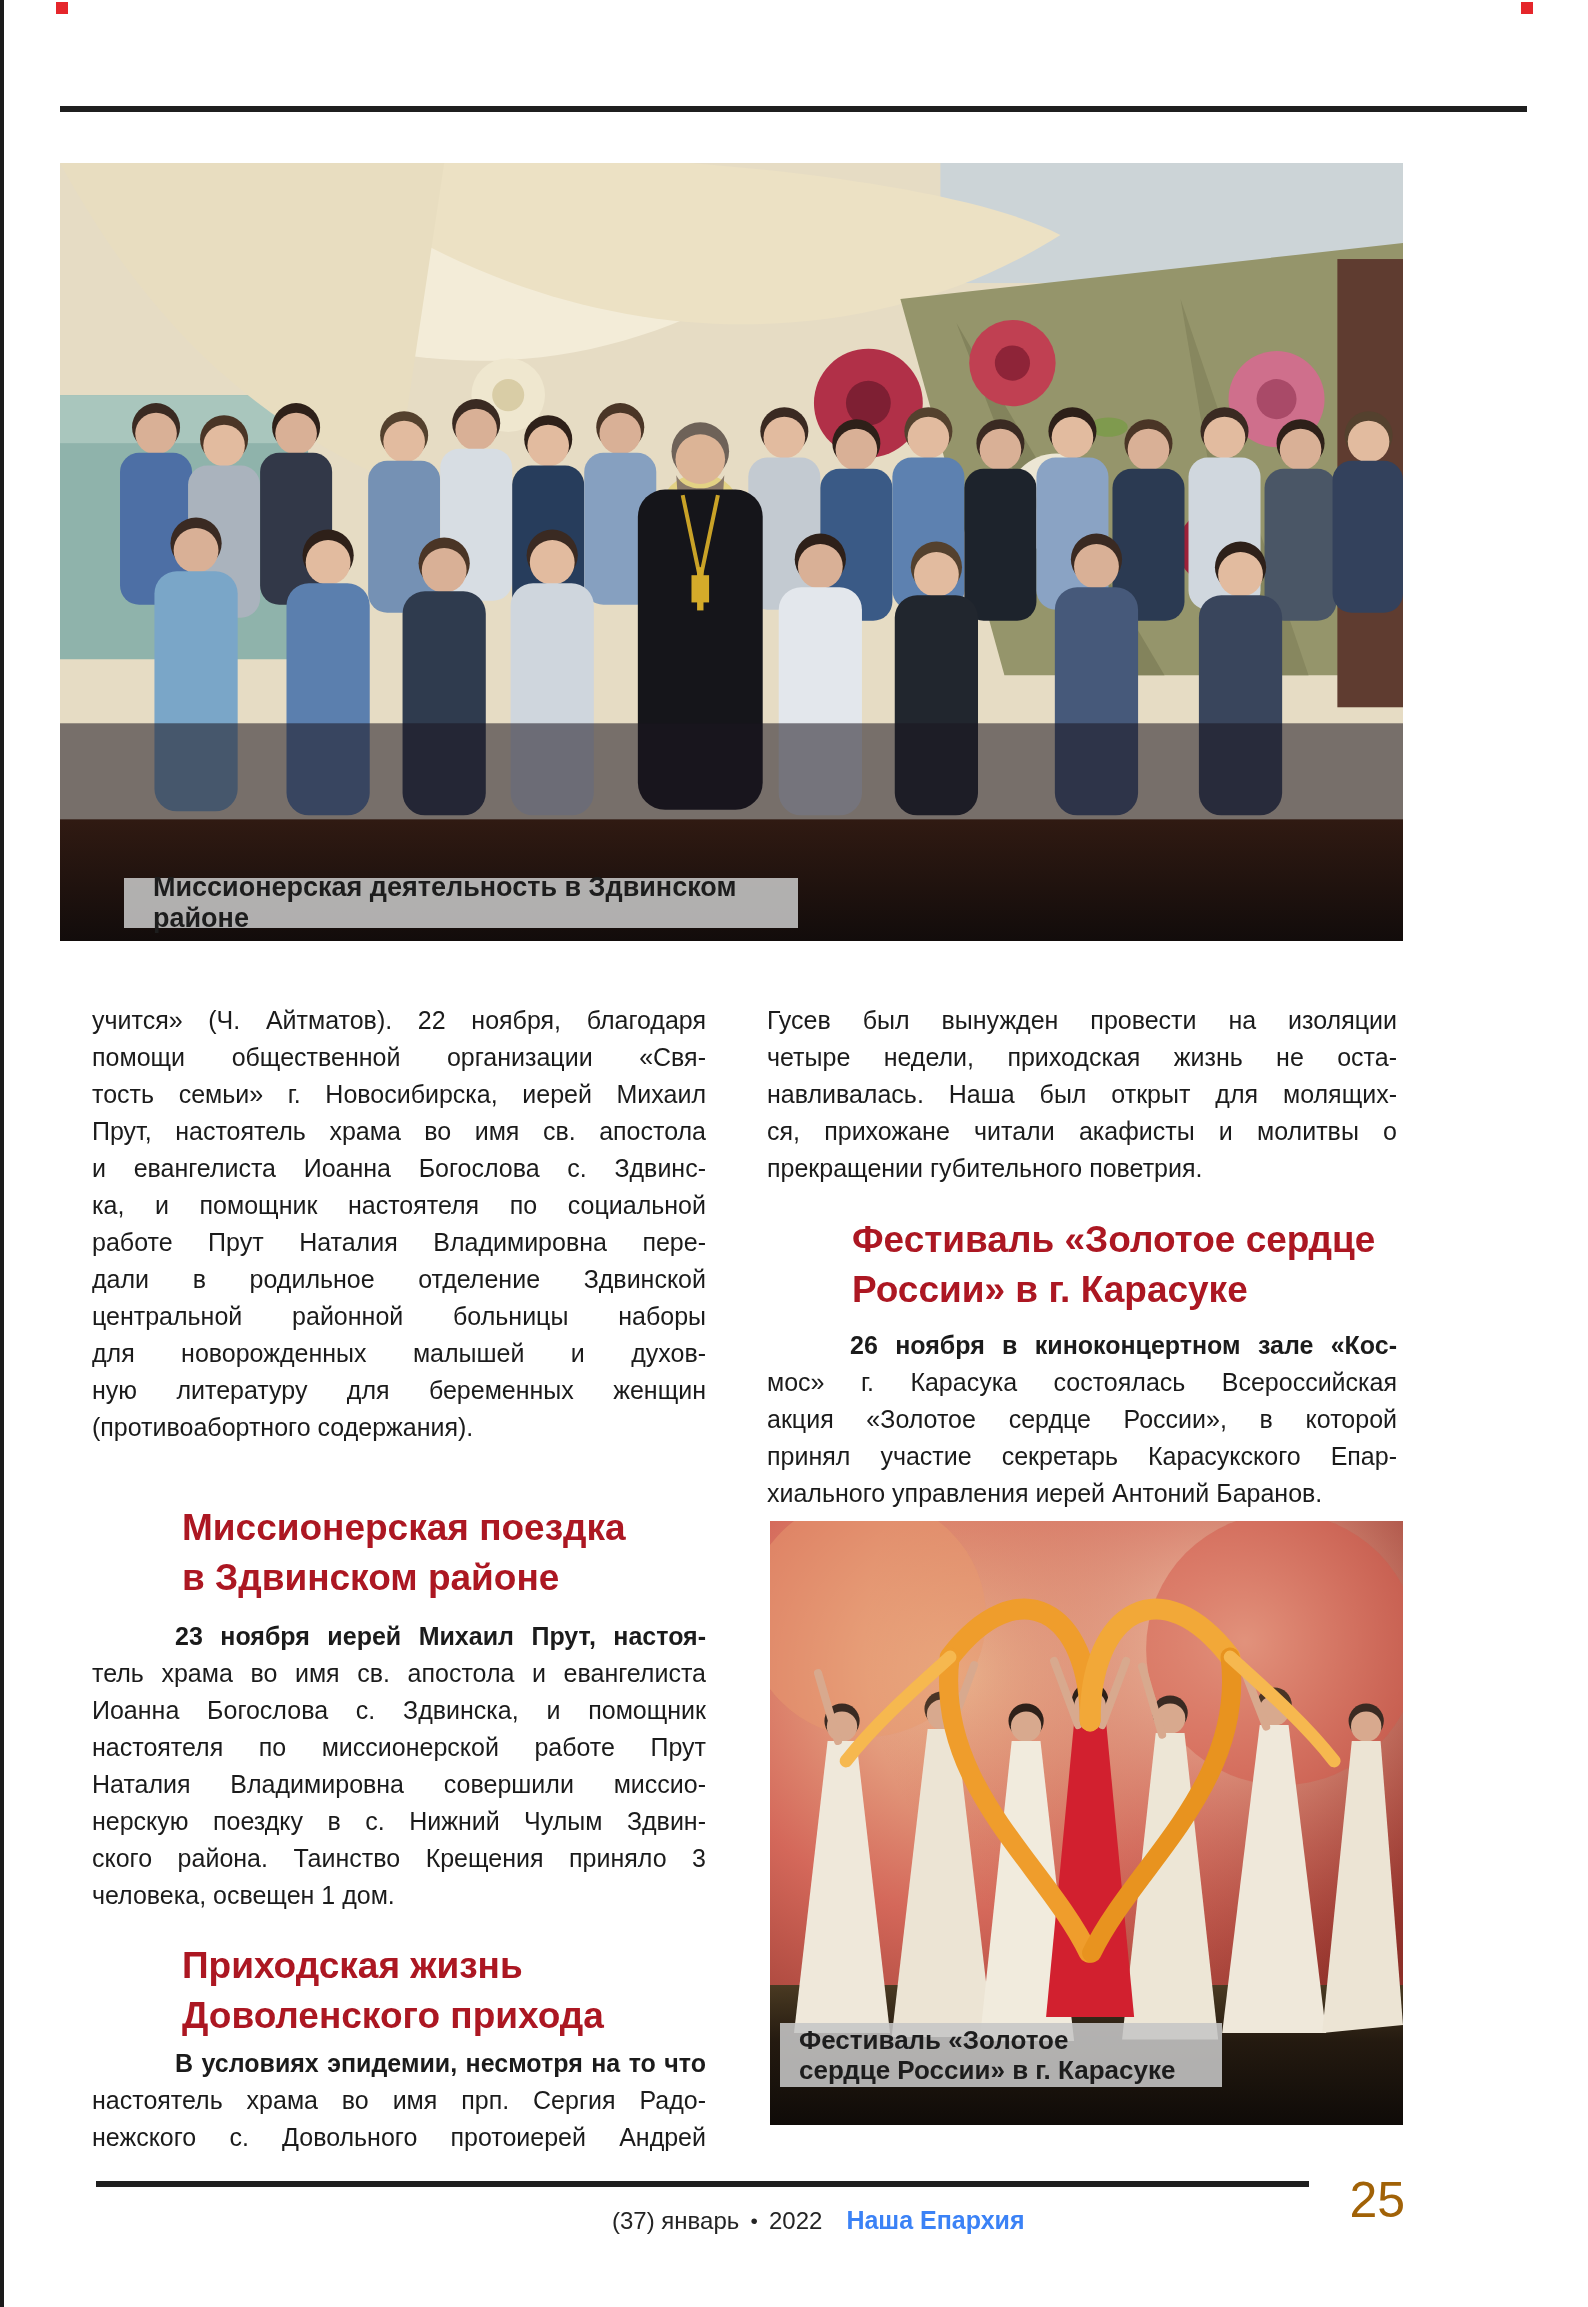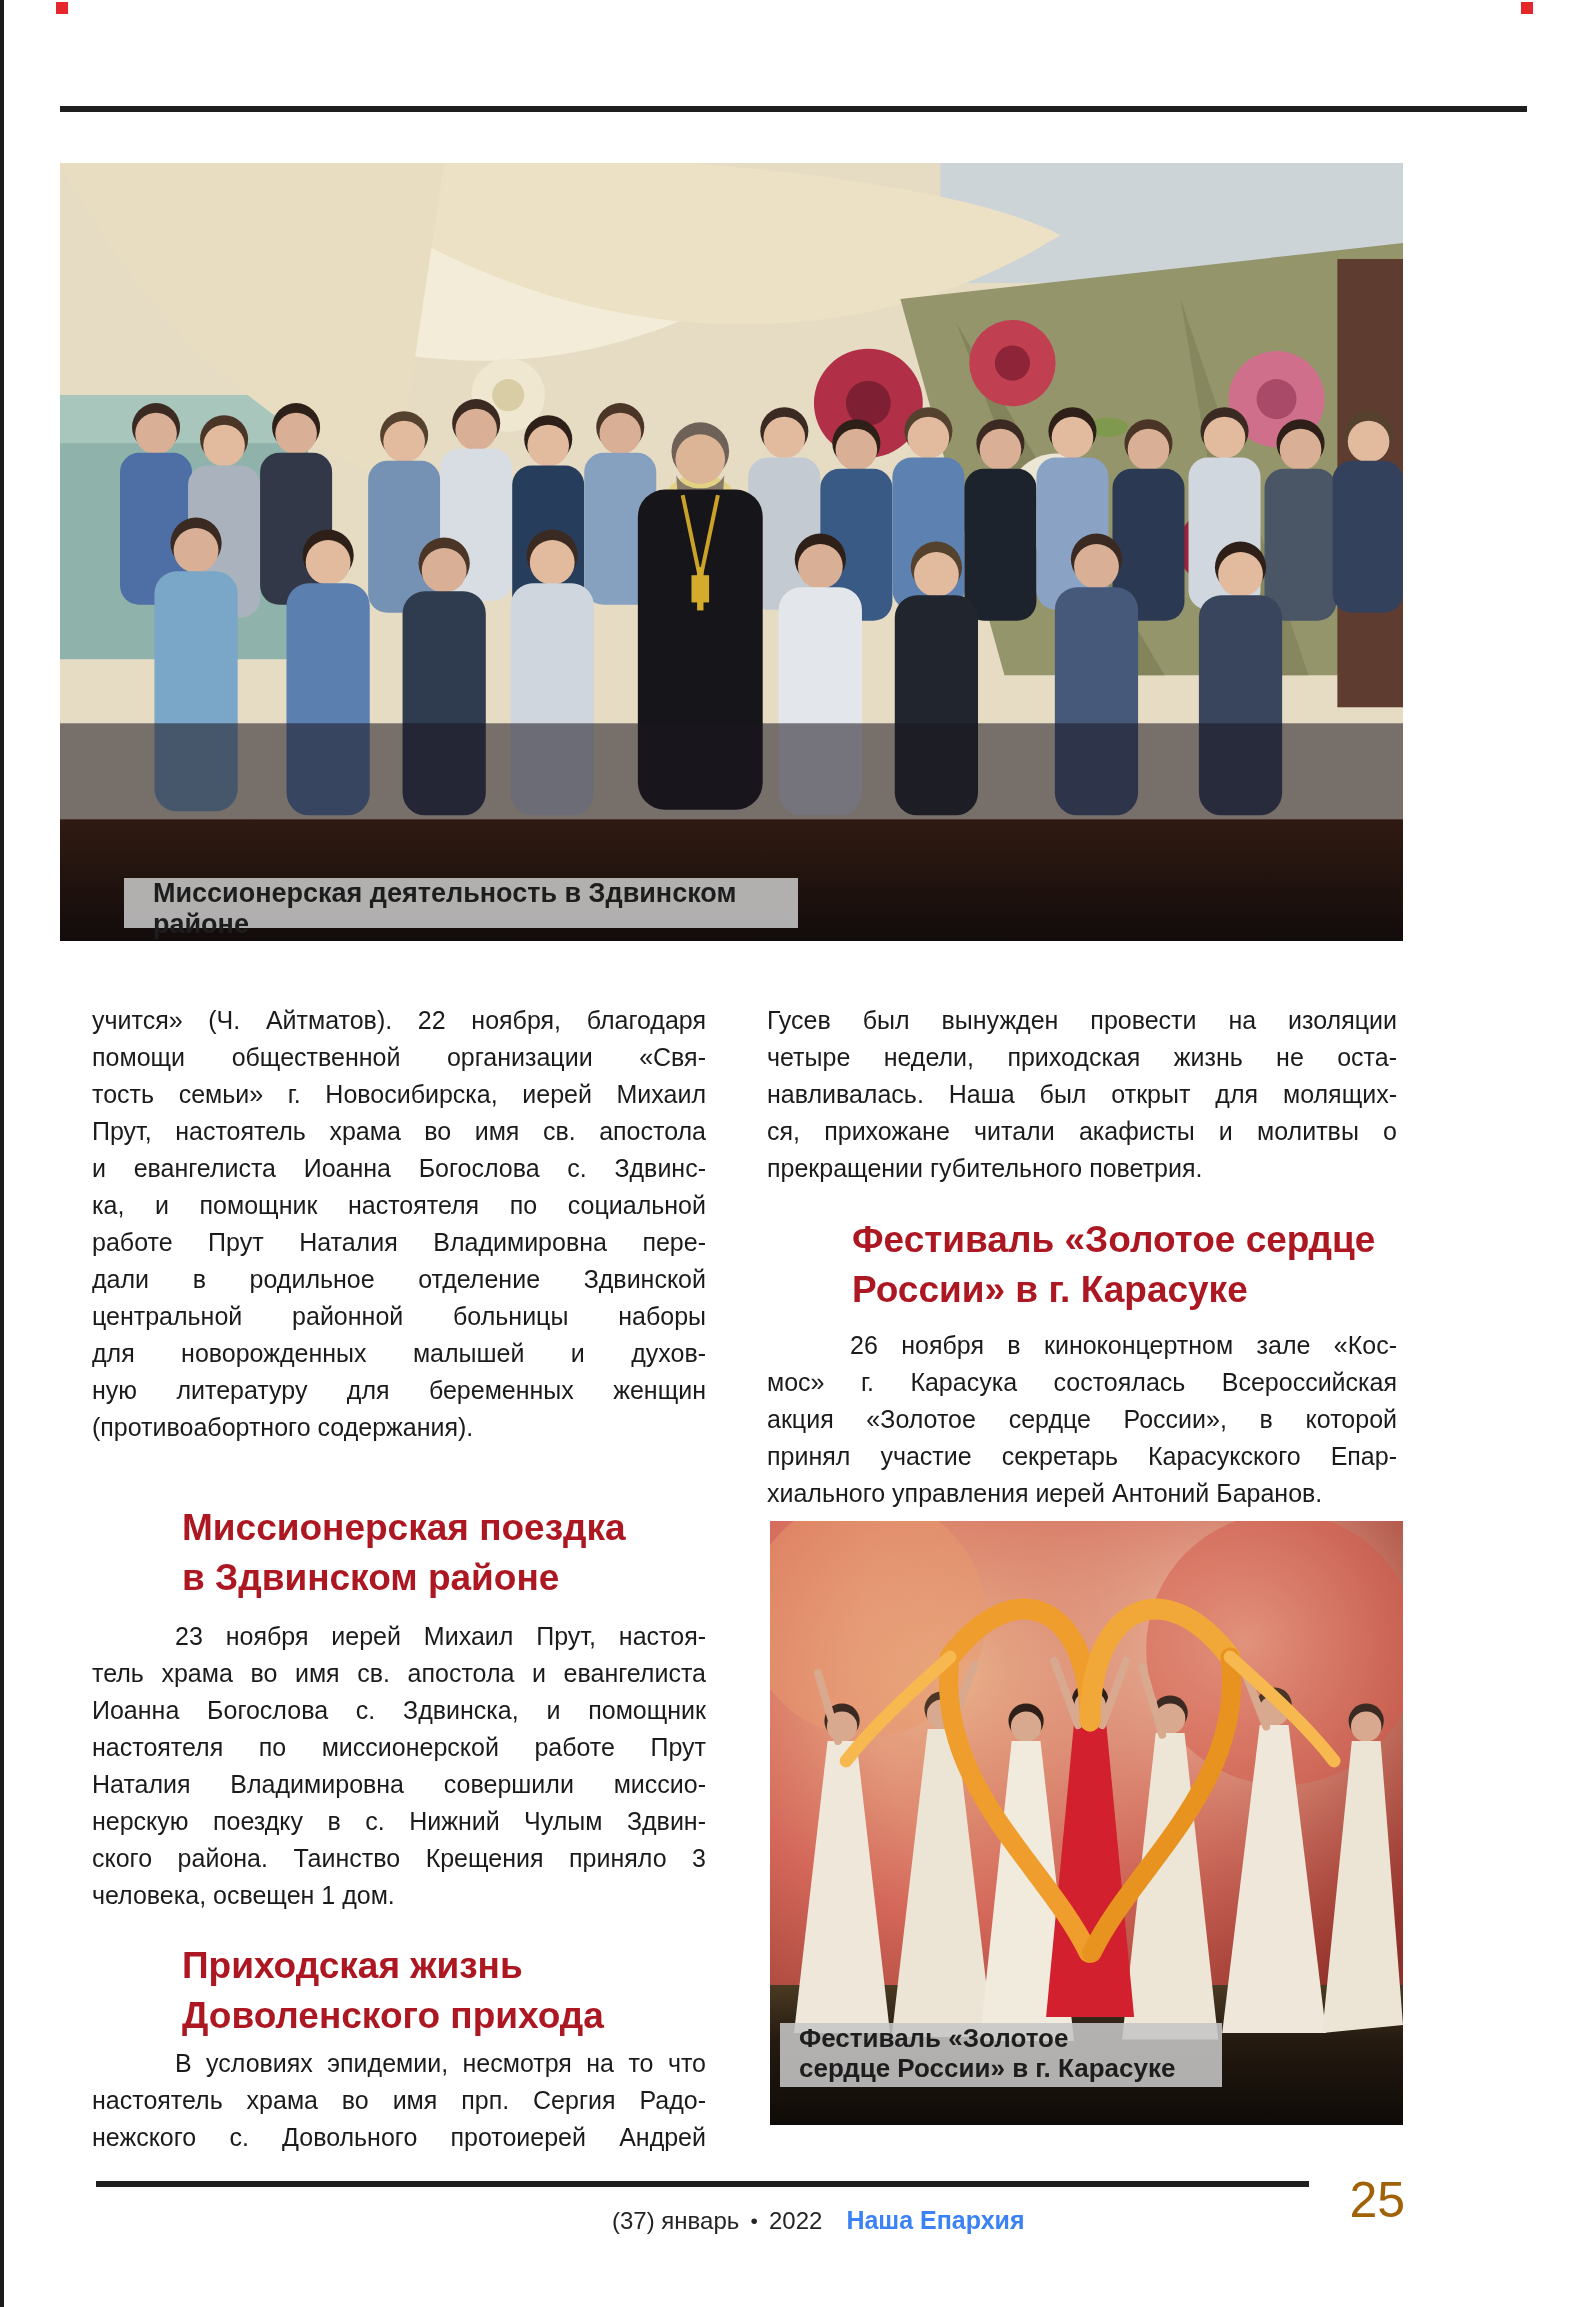--- a/index.html
+++ b/index.html
@@ -14,34 +14,34 @@
   .top-rule{position:absolute;left:60px;top:106px;width:1467px;height:6.4px;background:#1f1f1f;}
 
   
   .photo{position:absolute;overflow:hidden;background:#221a16;}
   .photo1{left:60px;top:163px;width:1343px;height:778px;}
   .photo2{left:770px;top:1521px;width:633px;height:604px;}
   .photo svg{display:block;width:100%;height:100%;}
 
   .cap-band{
     position:absolute;background:rgba(198,198,198,0.88);
-    display:flex;flex-direction:column;justify-content:flex-start;
+    display:flex;flex-direction:column;justify-content:center;
     font-weight:bold;color:#1d1d1d;
   }
   .cap1{left:124px;top:878px;width:674px;height:50px;font-size:27px;padding-left:29px;box-sizing:border-box;}
   .cap2{left:780px;top:2023px;width:442px;height:64px;font-size:26px;padding-left:19px;box-sizing:border-box;}
   .cap2 .line{line-height:30px;text-align:left;}
 
   
   .tblock{position:absolute;font-size:25px;line-height:37px;color:#1b1b1b;margin-top:33px;}
   .lcol{left:92px;width:614px;}
   .rcol{left:767px;width:630px;}
   .para .line{text-align:justify;text-align-last:justify;}
   .para.endleft .line:last-child{text-align-last:left;}
-  .para.indent .line:first-child{text-indent:83px;}
+  .para.indent .line:first-child{text-indent:83px;font-weight:bold;}
   .rubric{font-weight:bold;color:#ac1722;font-size:37px;line-height:50px;}
   .rubric .line{text-align:left;text-align-last:auto;}
   .rubric.lind{padding-left:90px;}
   .rubric.rind{padding-left:85px;}
 
   
   .footer-rule{position:absolute;left:96px;top:2181px;width:1213px;height:5.6px;background:#1f1f1f;}
   .footer-line{
     position:absolute;left:612px;top:2193px;width:668px;height:37px;
     display:flex;justify-content:flex-start;align-items:center;

